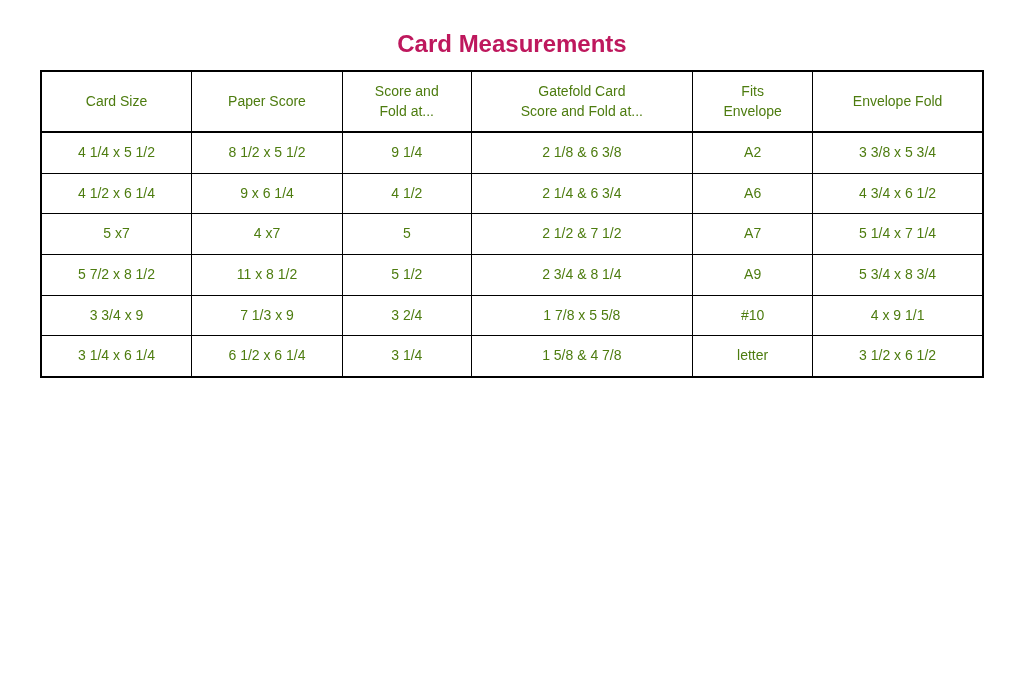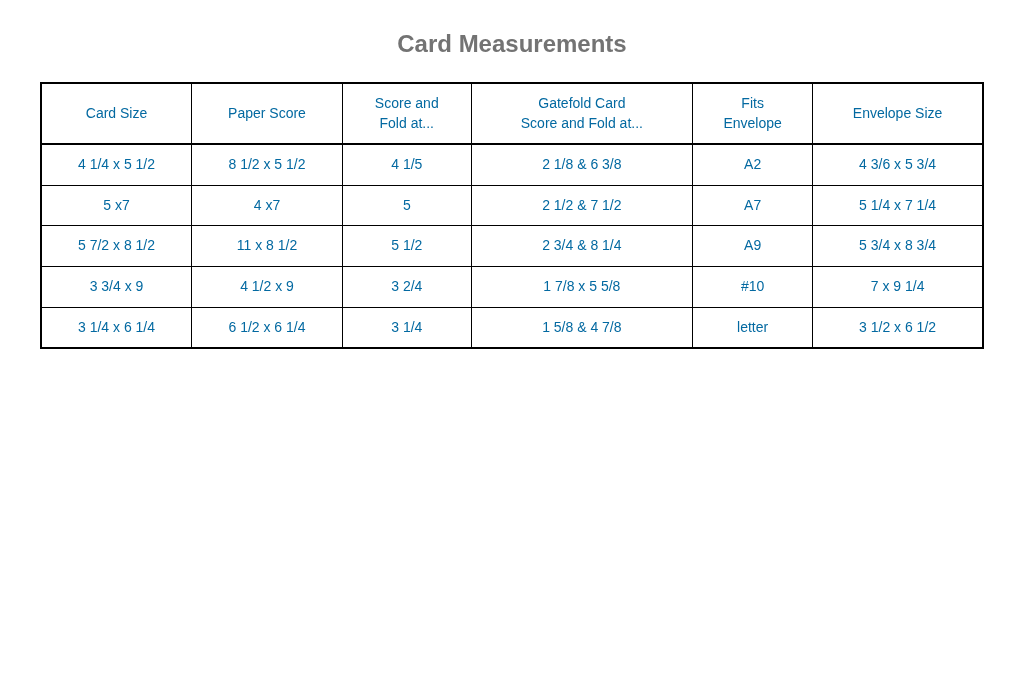--- a/index.html
+++ b/index.html
@@ -20,30 +20,30 @@
 
     .page-container {
       width: 100%;
       max-width: 960px;
     }
 
     .page-title {
       text-align: center;
       font-size: 24px;
       font-weight: bold;
-      margin-bottom: 24px;
-      color: #737373;
+      margin-bottom: 12px;
+      color: #be185d;
     }
 
     .measurements-table {
       width: 100%;
       border-collapse: collapse;
       border: 2px solid #000;
       font-size: 14px;
-      color: #0369a1;
+      color: #4d7c0f;
     }
 
     .measurements-table th,
     .measurements-table td {
       border: 1px solid #000;
       padding: 10px 8px;
       text-align: center;
       vertical-align: middle;
       line-height: 1.4;
     }
@@ -69,55 +69,63 @@
   <h1 class="page-title">Card Measurements</h1>
 
   <table class="measurements-table">
     <thead>
       <tr>
         <th>Card Size</th>
         <th>Paper Score</th>
         <th>Score and<br>Fold at...</th>
         <th>Gatefold Card<br>Score and Fold at...</th>
         <th>Fits<br>Envelope</th>
-        <th>Envelope Size</th>
+        <th>Envelope Fold</th>
       </tr>
     </thead>
     <tbody id="table-body">
     <tr>
           <td>4 1/4 x 5 1/2</td>
           <td>8 1/2 x 5 1/2</td>
-          <td>4 1/5</td>
+          <td>9 1/4</td>
           <td>2 1/8 &amp; 6 3/8</td>
           <td>A2</td>
-          <td>4 3/6 x 5 3/4</td>
+          <td>3 3/8 x 5 3/4</td>
+        </tr>
+        <tr>
+          <td>4 1/2 x 6 1/4</td>
+          <td>9 x 6 1/4</td>
+          <td>4 1/2</td>
+          <td>2 1/4 &amp; 6 3/4</td>
+          <td>A6</td>
+          <td>4 3/4 x 6 1/2</td>
         </tr>
         <tr>
           <td>5 x7</td>
           <td>4 x7</td>
           <td>5</td>
           <td>2 1/2 &amp; 7 1/2</td>
           <td>A7</td>
           <td>5 1/4 x 7 1/4</td>
         </tr>
         <tr>
           <td>5 7/2 x 8 1/2</td>
           <td>11 x 8 1/2</td>
           <td>5 1/2</td>
           <td>2 3/4 &amp; 8 1/4</td>
           <td>A9</td>
           <td>5 3/4 x 8 3/4</td>
         </tr>
         <tr>
           <td>3 3/4 x 9</td>
-          <td>4 1/2 x 9</td>
+          <td>7 1/3 x 9</td>
           <td>3 2/4</td>
           <td>1 7/8 x 5 5/8</td>
           <td>#10</td>
-          <td>7 x 9 1/4</td>
+          <td>4 x 9 1/1</td>
         </tr>
         <tr>
           <td>3 1/4 x 6 1/4</td>
           <td>6 1/2 x 6 1/4</td>
           <td>3 1/4</td>
           <td>1 5/8 &amp; 4 7/8</td>
           <td>letter</td>
           <td>3 1/2 x 6 1/2</td>
         </tr>
       </tbody>

